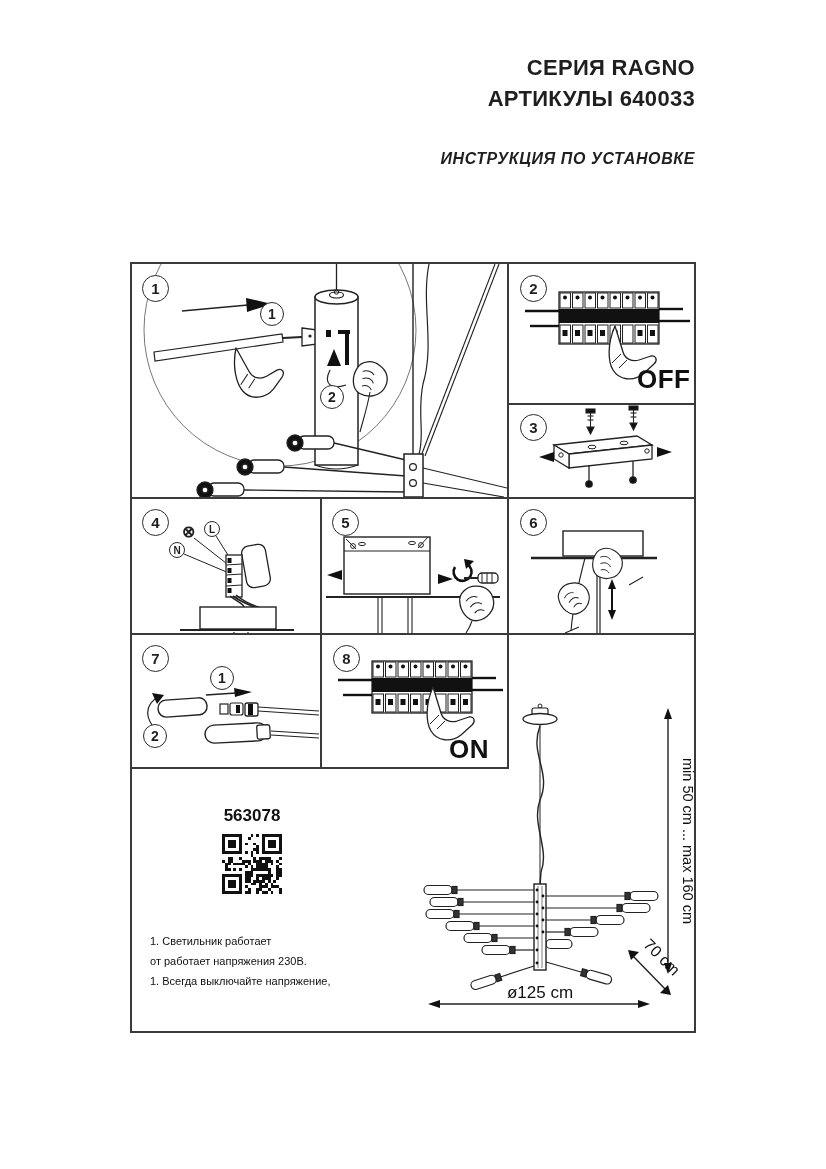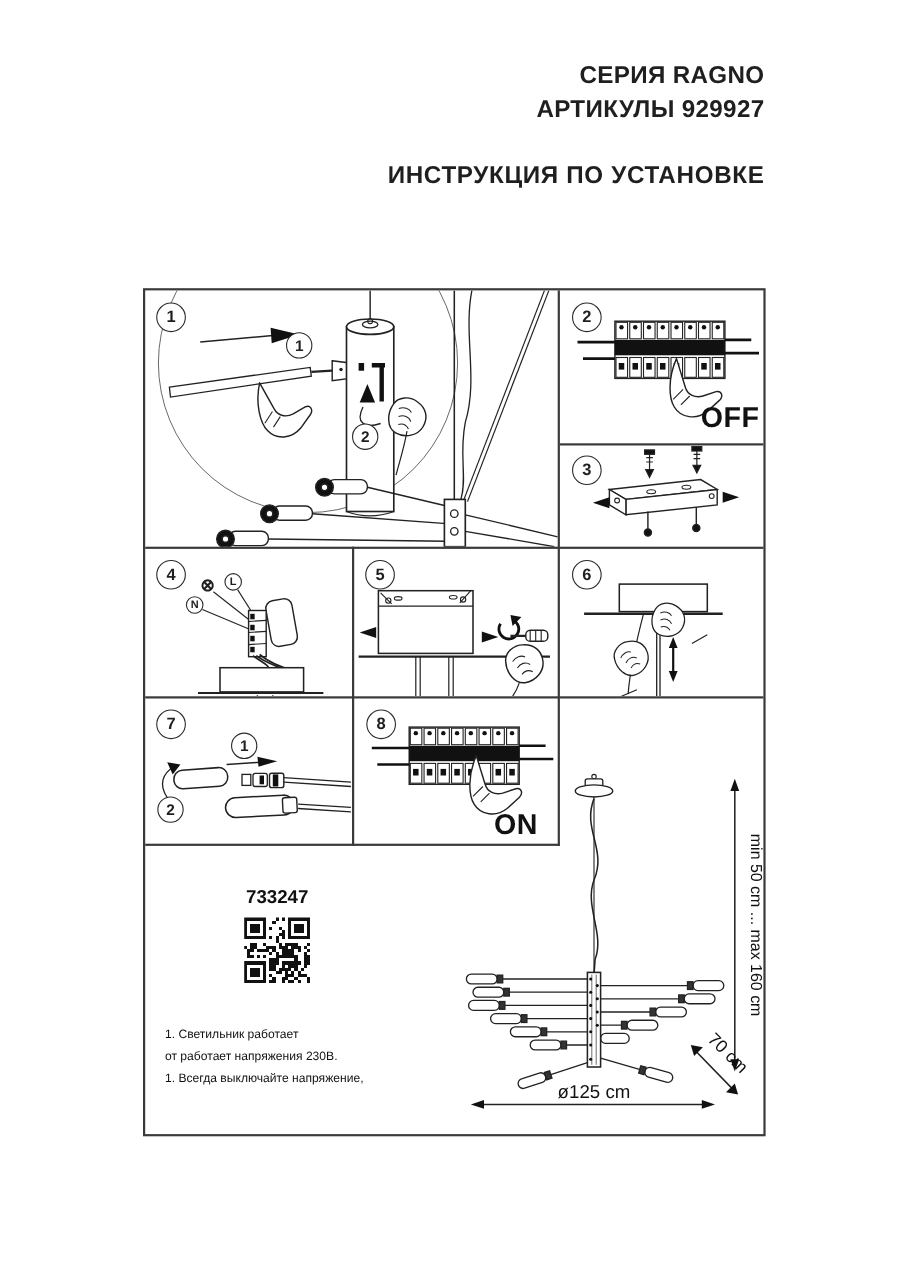--- a/index.html
+++ b/index.html
@@ -1,21 +1,21 @@
 <!DOCTYPE html>
 <html><head>
 <meta charset="utf-8">
 <style>
   html,body{margin:0;padding:0;background:#ffffff;}
   .sheet{position:relative;width:826px;height:1169px;background:#fff;overflow:hidden;
          font-family:"Liberation Sans", sans-serif;color:#1a1a1a;}
   
   .hdr{position:absolute;right:131px;text-align:right;font-weight:bold;color:#1f1f1f;}
   .hdr1{top:52px;font-size:22px;line-height:31px;letter-spacing:.3px;}
-  .hdr2{top:145px;font-size:22px;line-height:28px;letter-spacing:.6px;}
+  .hdr2{top:145px;font-size:16px;line-height:28px;letter-spacing:.6px;font-style:italic;}
   
   .frame{position:absolute;left:130px;top:262px;width:566px;height:771px;
          border:2px solid #3a3a3a;box-sizing:border-box;}
   .gridline{position:absolute;background:#3a3a3a;}
   .panel{position:absolute;}
   
   .badge{position:absolute;border-radius:50%;border:1.7px solid #2a2a2a;background:#fff;
          display:flex;align-items:center;justify-content:center;font-weight:bold;
          box-sizing:border-box;color:#1f1f1f;}
   .badge.big{width:27px;height:27px;font-size:15px;}
@@ -32,21 +32,21 @@
   svg{display:block;}
   svg text{font-family:"Liberation Sans", sans-serif;}
 </style>
 </head>
 <body>
 
 <div class="sheet">
 
   <div class="hdr hdr1">
     <div>СЕРИЯ RAGNO</div>
-    <div>АРТИКУЛЫ 929927</div>
+    <div>АРТИКУЛЫ 640033</div>
   </div>
   <div class="hdr hdr2">
     <div>ИНСТРУКЦИЯ ПО УСТАНОВКЕ</div>
   </div>
 
   <div class="frame">
     <div class="gridline" style="left:375px;top:0;width:2px;height:505px"></div>
     <div class="gridline" style="left:188px;top:233px;width:2px;height:272px"></div>
     <div class="gridline" style="left:0;top:233px;width:562px;height:2px"></div>
     <div class="gridline" style="left:0;top:369px;width:562px;height:2px"></div>
@@ -429,21 +429,21 @@
         <text x="120" y="354" text-anchor="middle" font-size="17" fill="#111">ø125 cm</text>
 
         <line x1="212" y1="311" x2="247" y2="347" stroke="#222" stroke-width="1.4"></line>
         <polygon points="208,306 219,308 211,316" fill="#111"></polygon>
         <polygon points="251,351 240,349 248,341" fill="#111"></polygon>
         <text transform="translate(238 317) rotate(45)" text-anchor="middle" font-size="16" fill="#111">70 cm</text>
       </svg>
     </div>
   </div>
 
-  <div class="artnum">733247</div>
+  <div class="artnum">563078</div>
   <div class="qr" id="qr">
       <svg viewBox="0 0 21 21" width="60" height="60" shape-rendering="crispEdges">
         <rect x="0" y="0" width="1" height="1" fill="#111"></rect>
         <rect x="1" y="0" width="1" height="1" fill="#111"></rect>
         <rect x="2" y="0" width="1" height="1" fill="#111"></rect>
         <rect x="3" y="0" width="1" height="1" fill="#111"></rect>
         <rect x="4" y="0" width="1" height="1" fill="#111"></rect>
         <rect x="5" y="0" width="1" height="1" fill="#111"></rect>
         <rect x="6" y="0" width="1" height="1" fill="#111"></rect>
         <rect x="0" y="1" width="1" height="1" fill="#111"></rect>

